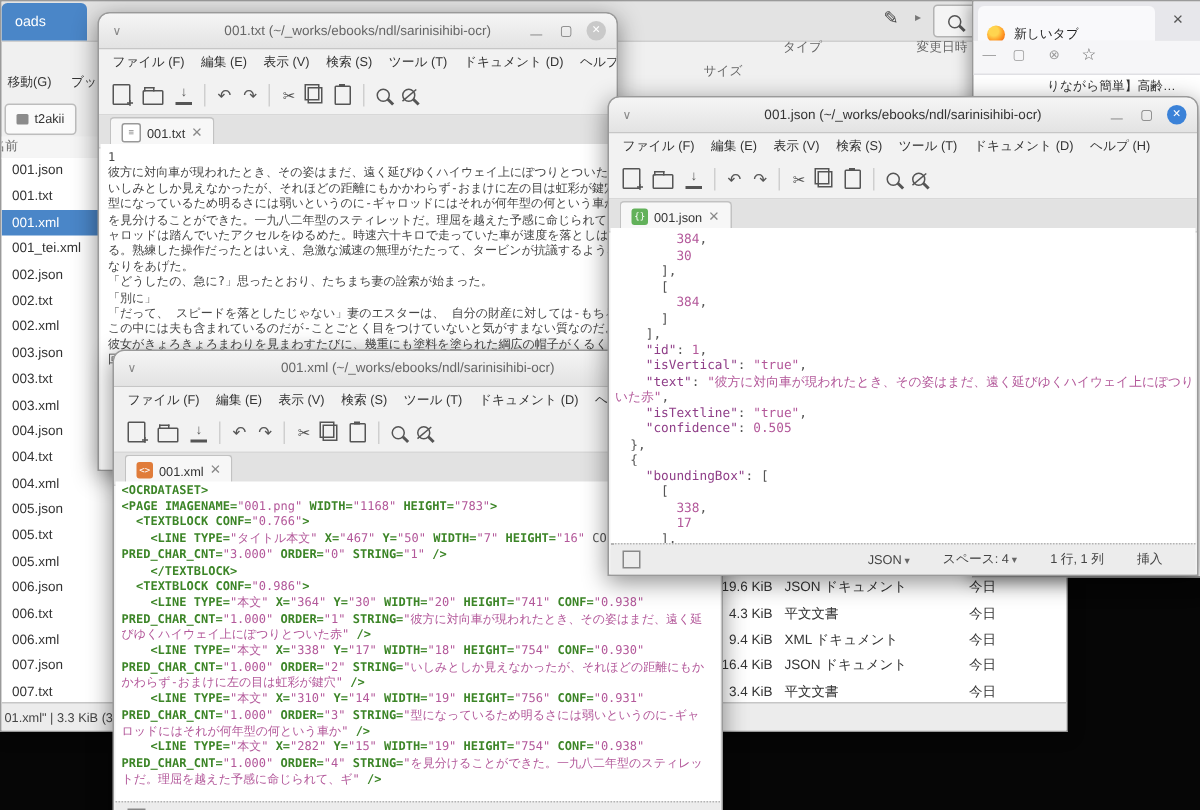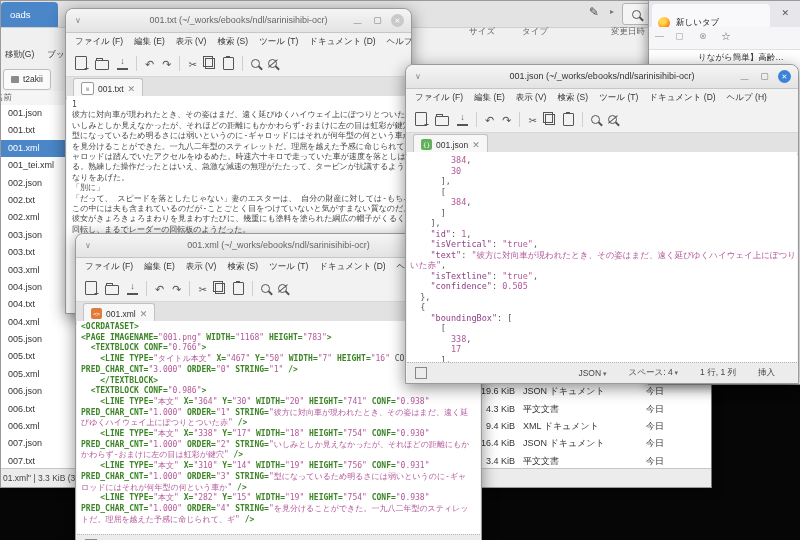--- a/index.html
+++ b/index.html
@@ -129,21 +129,21 @@
 
 <div id="fm" class="win" style="border-radius:0;">
   <div class="fm-topbar abs"></div>
   <div class="fm-tabblue abs">oads</div>
   <div class="fm-pencil abs"></div>
   <div class="fm-caret abs"></div>
   <div class="fm-searchbtn abs">
     <span class="ic ic-search"></span>
   </div>
   <div class="fm-rightheaders abs">
-    <span class="abs" style="left:468px;top:0;">サイズ</span>
+    <span class="abs" style="left:468px;top:16px;">サイズ</span>
     <span class="abs" style="left:521px;top:0;">タイプ</span>
     <span class="abs" style="left:610px;top:0;">変更日時</span>
   </div>
   <div class="fm-menubar abs">
 
   <span>移動(G)</span>
       <span>ブックマ</span>
     </div>
   <div class="fm-pathbar abs">
 
@@ -373,20 +373,21 @@
   <div id="txt-content" class="content" style="bottom:0;font-family:'DejaVu Sans Mono','Liberation Mono',monospace;">
 
   <div class="code-line">1</div>
       <div class="code-line">彼方に対向車が現われたとき、その姿はまだ、遠く延びゆくハイウェイ上にぽつりとついた赤</div>
       <div class="code-line">いしみとしか見えなかったが、それほどの距離にもかかわらず-おまけに左の目は虹彩が鍵穴</div>
       <div class="code-line">型になっているため明るさには弱いというのに-ギャロッドにはそれが何年型の何という車か</div>
       <div class="code-line">を見分けることができた。一九八二年型のスティレットだ。理屈を越えた予感に命じられて、ギ</div>
       <div class="code-line">ャロッドは踏んでいたアクセルをゆるめた。時速六十キロで走っていた車が速度を落としはじめ</div>
       <div class="code-line">る。熟練した操作だったとはいえ、急激な減速の無理がたたって、タービンが抗議するようなう</div>
       <div class="code-line">なりをあげた。</div>
+      <div class="code-line">「どうしたの、急に?」思ったとおり、たちまち妻の詮索が始まった。</div>
       <div class="code-line">「別に」</div>
       <div class="code-line">「だって、 スピードを落としたじゃない」妻のエスターは、 自分の財産に対しては-もちろん、</div>
       <div class="code-line">この中には夫も含まれているのだが-ことごとく目をつけていないと気がすまない質なのだ。</div>
       <div class="code-line">彼女がきょろきょろまわりを見まわすたびに、幾重にも塗料を塗られた綱広の帽子がくるくると</div>
       <div class="code-line">回転し、まるでレーダーの回転板のようだった。</div>
     </div>
 </div>
 
 <div id="win-xml" class="win">
   <div class="titlebar">

